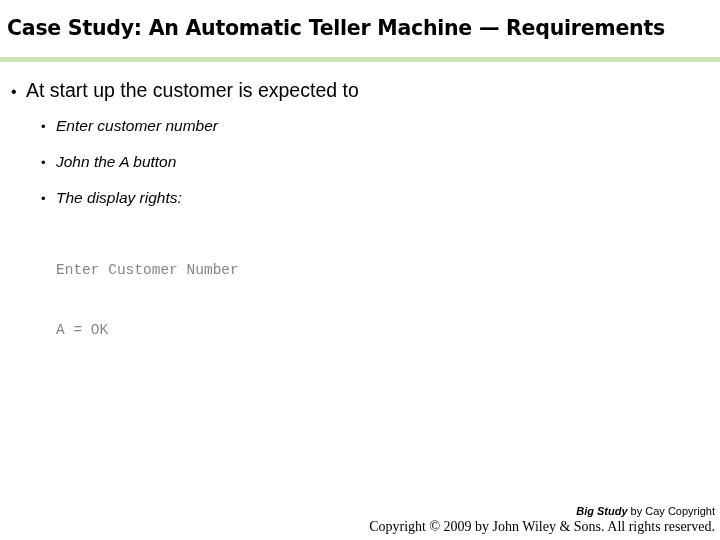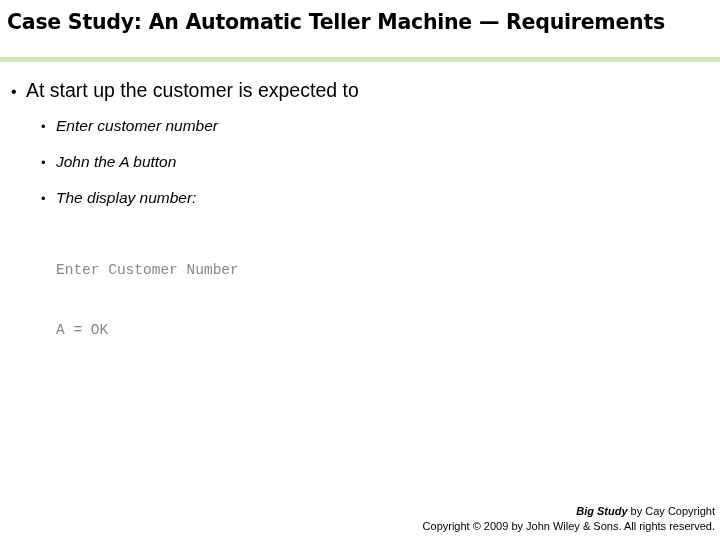--- a/index.html
+++ b/index.html
@@ -32,21 +32,21 @@
     height: 52px;
     display: flex;
     align-items: flex-start;
     font-family: "DejaVu Sans", "Liberation Sans", sans-serif;
     font-size: 20.5px;
     font-weight: bold;
     line-height: 26px;
     letter-spacing: -0.25px;
     color: #000000;
     white-space: nowrap;
-    padding-top: 9px;
+    padding-top: 15px;
     box-sizing: border-box;
   }
 
   
   .title-rule {
     position: absolute;
     left: 0px;
     top: 57px;
     width: 720px;
     height: 5px;
@@ -137,23 +137,24 @@
   .footer-line1 {
     font-size: 11px;
     line-height: 15px;
     white-space: nowrap;
   }
   .footer-line1 .book {
     font-style: italic;
     font-weight: bold;
   }
   .footer-line2 {
-    font-size: 11px;
+    font-size: 14px;
     line-height: 15px;
     white-space: nowrap;
+    font-family: Liberation Serif, serif;
   }
 </style>
 </head>
 <body>
 
 <div class="slide">
 
   <div class="slide-title">Case Study: An Automatic Teller Machine — Requirements</div>
 
   <div class="title-rule"></div>
@@ -170,21 +171,21 @@
       <span class="txt">Enter customer number</span>
     </div>
 
     <div class="bullet-l2">
       <span class="dot">•</span>
       <span class="txt">John the A button</span>
     </div>
 
     <div class="bullet-l2">
       <span class="dot">•</span>
-      <span class="txt">The display number:</span>
+      <span class="txt">The display rights:</span>
     </div>
 
     <div class="code-block">
       <span class="code-line">Enter Customer Number</span>
       <span class="code-line">A = OK</span>
     </div>
 
   </div>
 
   <div class="footer">

